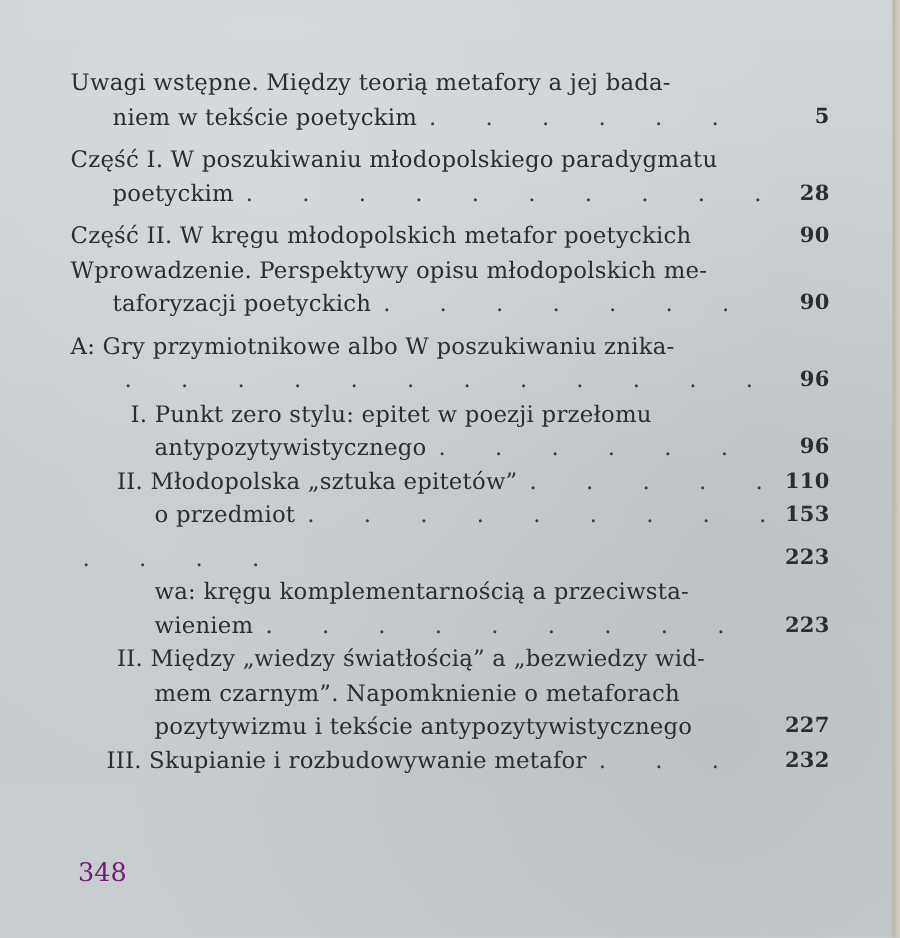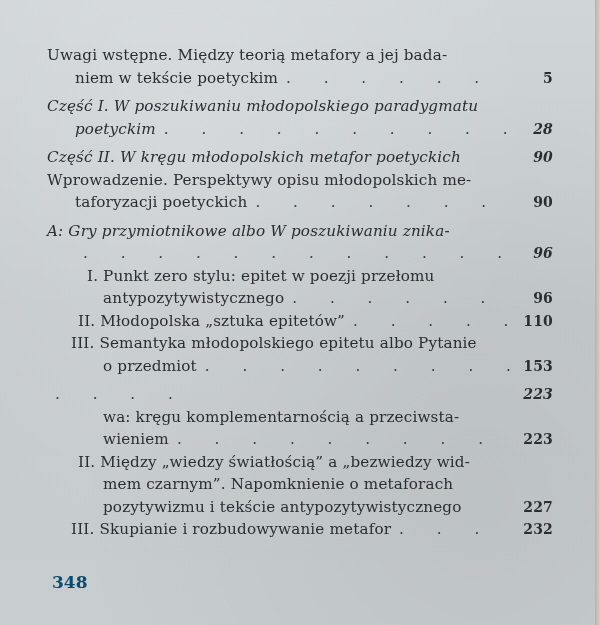--- a/index.html
+++ b/index.html
@@ -16,37 +16,37 @@
   }
   .page-edge {
     position: absolute; top: 0; right: 0; width: 5px; height: 625px;
     background: linear-gradient(90deg, #b9b3a8, #d6d0c4);
   }
   .toc {
     position: absolute; left: 47px; top: 44px; width: 506px;
     font-size: 15.2px; letter-spacing: 0.15px;
   }
   .entry { position: relative; }
-  .entry.gap { margin-top: 6px; font-style: italic; }
+  .entry.gap { margin-top: 6px; }
   .line {
     display: flex; align-items: center; height: 22.5px; line-height: 22.5px;
     white-space: nowrap;
   }
   .line .text { white-space: nowrap; }
   .line .dots {
     flex: 1; overflow: hidden; white-space: nowrap; margin: 0 8px;
     letter-spacing: 14px; color: #3a3e44;
   }
   .line .num {
     min-width: 32px; text-align: right; font-weight: bold; font-size: 14px;
   }
   .line .spacer { flex: 1; }
   .folio {
     position: absolute; left: 52px; top: 572px;
-    font-size: 17px; font-weight: bold; color: #0c4a6e;
+    font-size: 17px; font-weight: normal; color: #701a75;
   }
 </style>
 </head>
 <body>
 
 <div class="page-edge"></div>
 
 <div class="toc">
 
   <div class="entry">
@@ -113,23 +113,20 @@
 
   <div class="entry">
     <div class="line" style="padding-left:31px">
       <span class="text">II. Młodopolska „sztuka epitetów”</span>
       <span class="dots">. . . . . . . . . . . . . . . . . . .</span>
       <span class="num">110</span>
     </div>
   </div>
 
   <div class="entry">
-    <div class="line" style="padding-left:24px">
-      <span class="text">III. Semantyka młodopolskiego epitetu albo Pytanie</span>
-    </div>
     <div class="line" style="padding-left:56px">
       <span class="text">o przedmiot</span>
       <span class="dots">. . . . . . . . . . . . . . . . . . . . . . .</span>
       <span class="num">153</span>
     </div>
   </div>
 
   <div class="entry gap">
     <div class="line">
       <span class="dots">. . . .</span>

